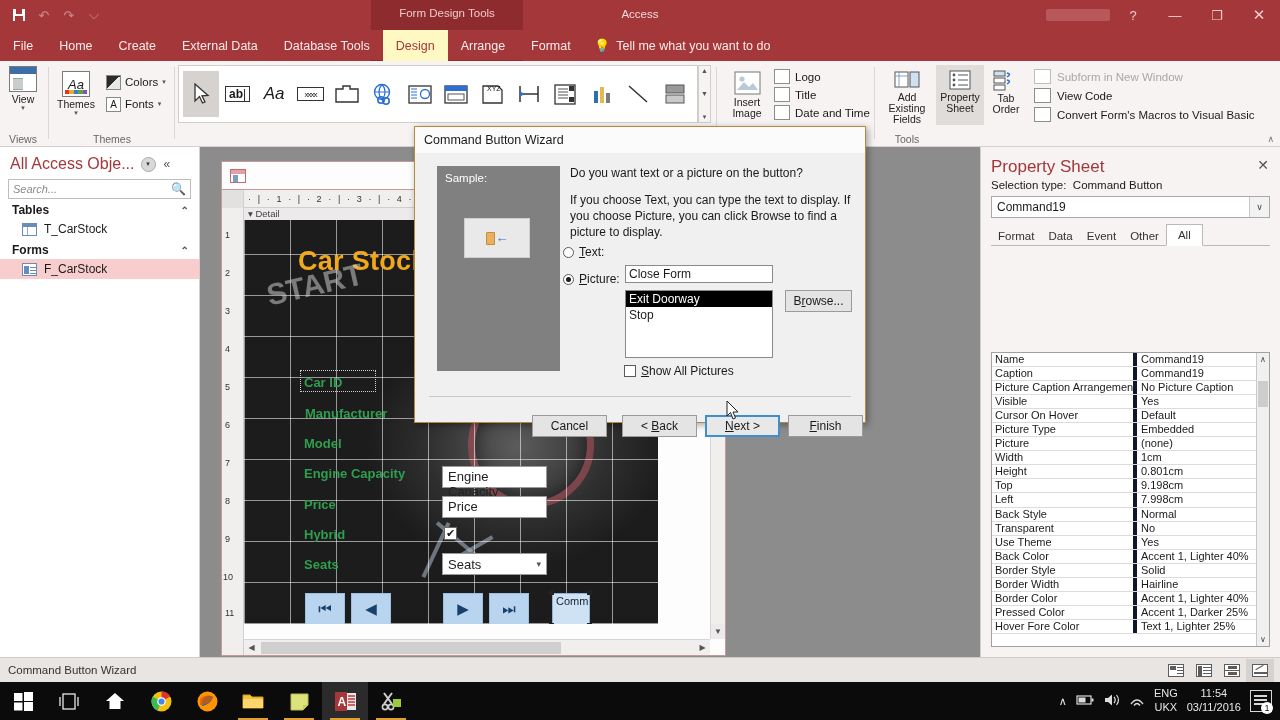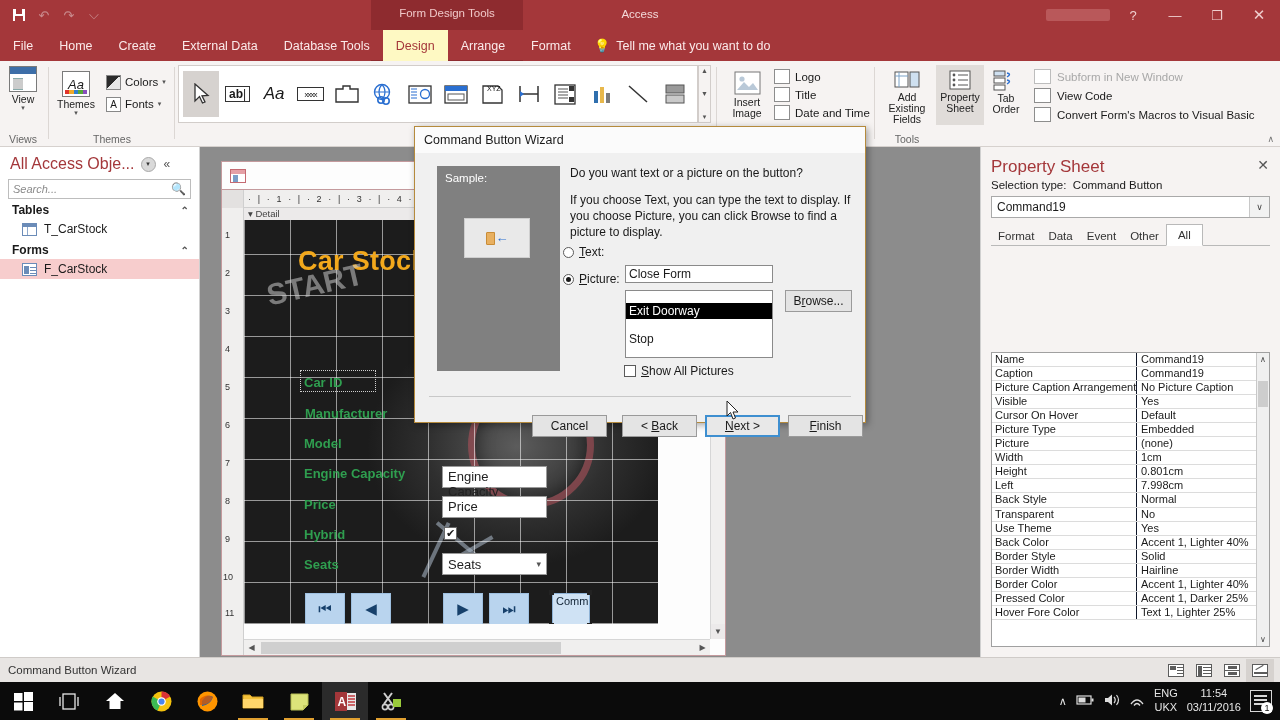--- a/index.html
+++ b/index.html
@@ -200,21 +200,21 @@
   .ps-combo .arrow { width:20px; height:20px; border-left:1px solid #c8c8c8; display:flex;
      align-items:center; justify-content:center; font-size:9px; color:#444; background:#f2f2f2; }
   .ps-tabs { display:flex; margin:6px 10px 0 10px; align-items:flex-end; border-bottom:1px solid #b9b9b9; }
   .ps-tab { padding:3px 7px; font-size:11.5px; color:#333; }
   .ps-tab.active { background:#fff; border:1px solid #b9b9b9; border-bottom:1px solid #fff;
      margin-bottom:-1px; padding:4px 11px 4px 11px; }
   .ps-grid { position:absolute; left:10px; right:10px; top:205px; bottom:10px; background:#fff;
      border:1px solid #a0a0a0; overflow:hidden; display:flex; }
   .ps-rows { flex:1; }
   .ps-row { display:flex; height:14.05px; border-bottom:1px solid #dcdcdc; font-size:11px; }
-  .ps-k { width:145px; padding-left:3px; border-right:1px solid #0f172a; overflow:hidden;
+  .ps-k { width:145px; padding-left:3px; border-right:4px solid #0f172a; overflow:hidden;
      white-space:nowrap; line-height:13px; }
   .ps-v { flex:1; padding-left:4px; overflow:hidden; white-space:nowrap; line-height:13px; }
   .ps-scroll { width:13px; background:#f0f0f0; border-left:1px solid #c8c8c8; position:relative; }
   .ps-sa { height:13px; display:flex; align-items:center; justify-content:center; font-size:8px; color:#444;}
   .ps-sthumb { position:absolute; left:1px; right:1px; top:28px; height:26px; background:#cdcdcd; }
 
   
   .dlg { position:absolute; left:414px; top:126px; width:452px; height:297px;
      background:#f0f0f0; border:1px solid #b58a3c; box-shadow:2px 2px 7px rgba(0,0,0,.35); }
   .dlg-title { height:26px; display:flex; align-items:center; padding-left:9px; font-size:12.5px;
@@ -228,21 +228,21 @@
   .exit-arrow { color:#2a6fd1; font-size:13px; margin-left:1px; line-height:10px; }
   .q1 { position:absolute; left:155px; top:13px; font-size:12px; }
   .q2 { position:absolute; left:155px; top:39px; right:14px; font-size:12px; line-height:1.35; }
   .radio-row { position:absolute; display:flex; align-items:center; gap:5px; font-size:12px; }
   .radio { width:11px; height:11px; border:1px solid #5a5a5a; border-radius:50%; background:#fff;
      display:flex; align-items:center; justify-content:center; }
   .radio .dot { width:5px; height:5px; border-radius:50%; background:#1a1a1a; }
   .txtinput { position:absolute; left:624px; width:148px; height:18px; background:#fff;
      border:1px solid #8a8a8a; font-size:12px; padding:1px 3px; }
   .listbox { position:absolute; background:#fff; border:1px solid #8a8a8a; }
-  .lb-item { font-size:12px; padding:1px 3px;margin-top:12px; }
+  .lb-item { font-size:12px; padding:1px 3px; }
   .lb-item.sel { background:#000; color:#fff; }
   .browse { position:absolute; width:67px; height:22px; background:#e4e4e4; border:1px solid #9a9a9a;
      display:flex; align-items:center; justify-content:center; font-size:12px; }
   .chk-row { position:absolute; display:flex; align-items:center; gap:5px; font-size:12px; }
   .chk { width:12px; height:12px; background:#fff; border:1px solid #5a5a5a; }
   .dlg-sep { position:absolute; left:14px; right:14px; top:243px; height:1px; background:#c8c8c8; }
   .dbtn { position:absolute; height:22px; background:#e4e4e4; border:1px solid #9a9a9a;
      display:flex; align-items:center; justify-content:center; font-size:12px; top:262px; }
   .dbtn.default { border:2px solid #3e8fd0; background:#e8e8e8; }
   .udl { text-decoration:underline; }
@@ -709,20 +709,24 @@
           </div>
         <div class="ps-row">
             <div class="ps-k">Width</div>
             <div class="ps-v">1cm</div>
           </div>
         <div class="ps-row">
             <div class="ps-k">Height</div>
             <div class="ps-v">0.801cm</div>
           </div>
         <div class="ps-row">
+            <div class="ps-k">Top</div>
+            <div class="ps-v">9.198cm</div>
+          </div>
+        <div class="ps-row">
             <div class="ps-k">Left</div>
             <div class="ps-v">7.998cm</div>
           </div>
         <div class="ps-row">
             <div class="ps-k">Back Style</div>
             <div class="ps-v">Normal</div>
           </div>
         <div class="ps-row">
             <div class="ps-k">Transparent</div>
             <div class="ps-v">No</div>

